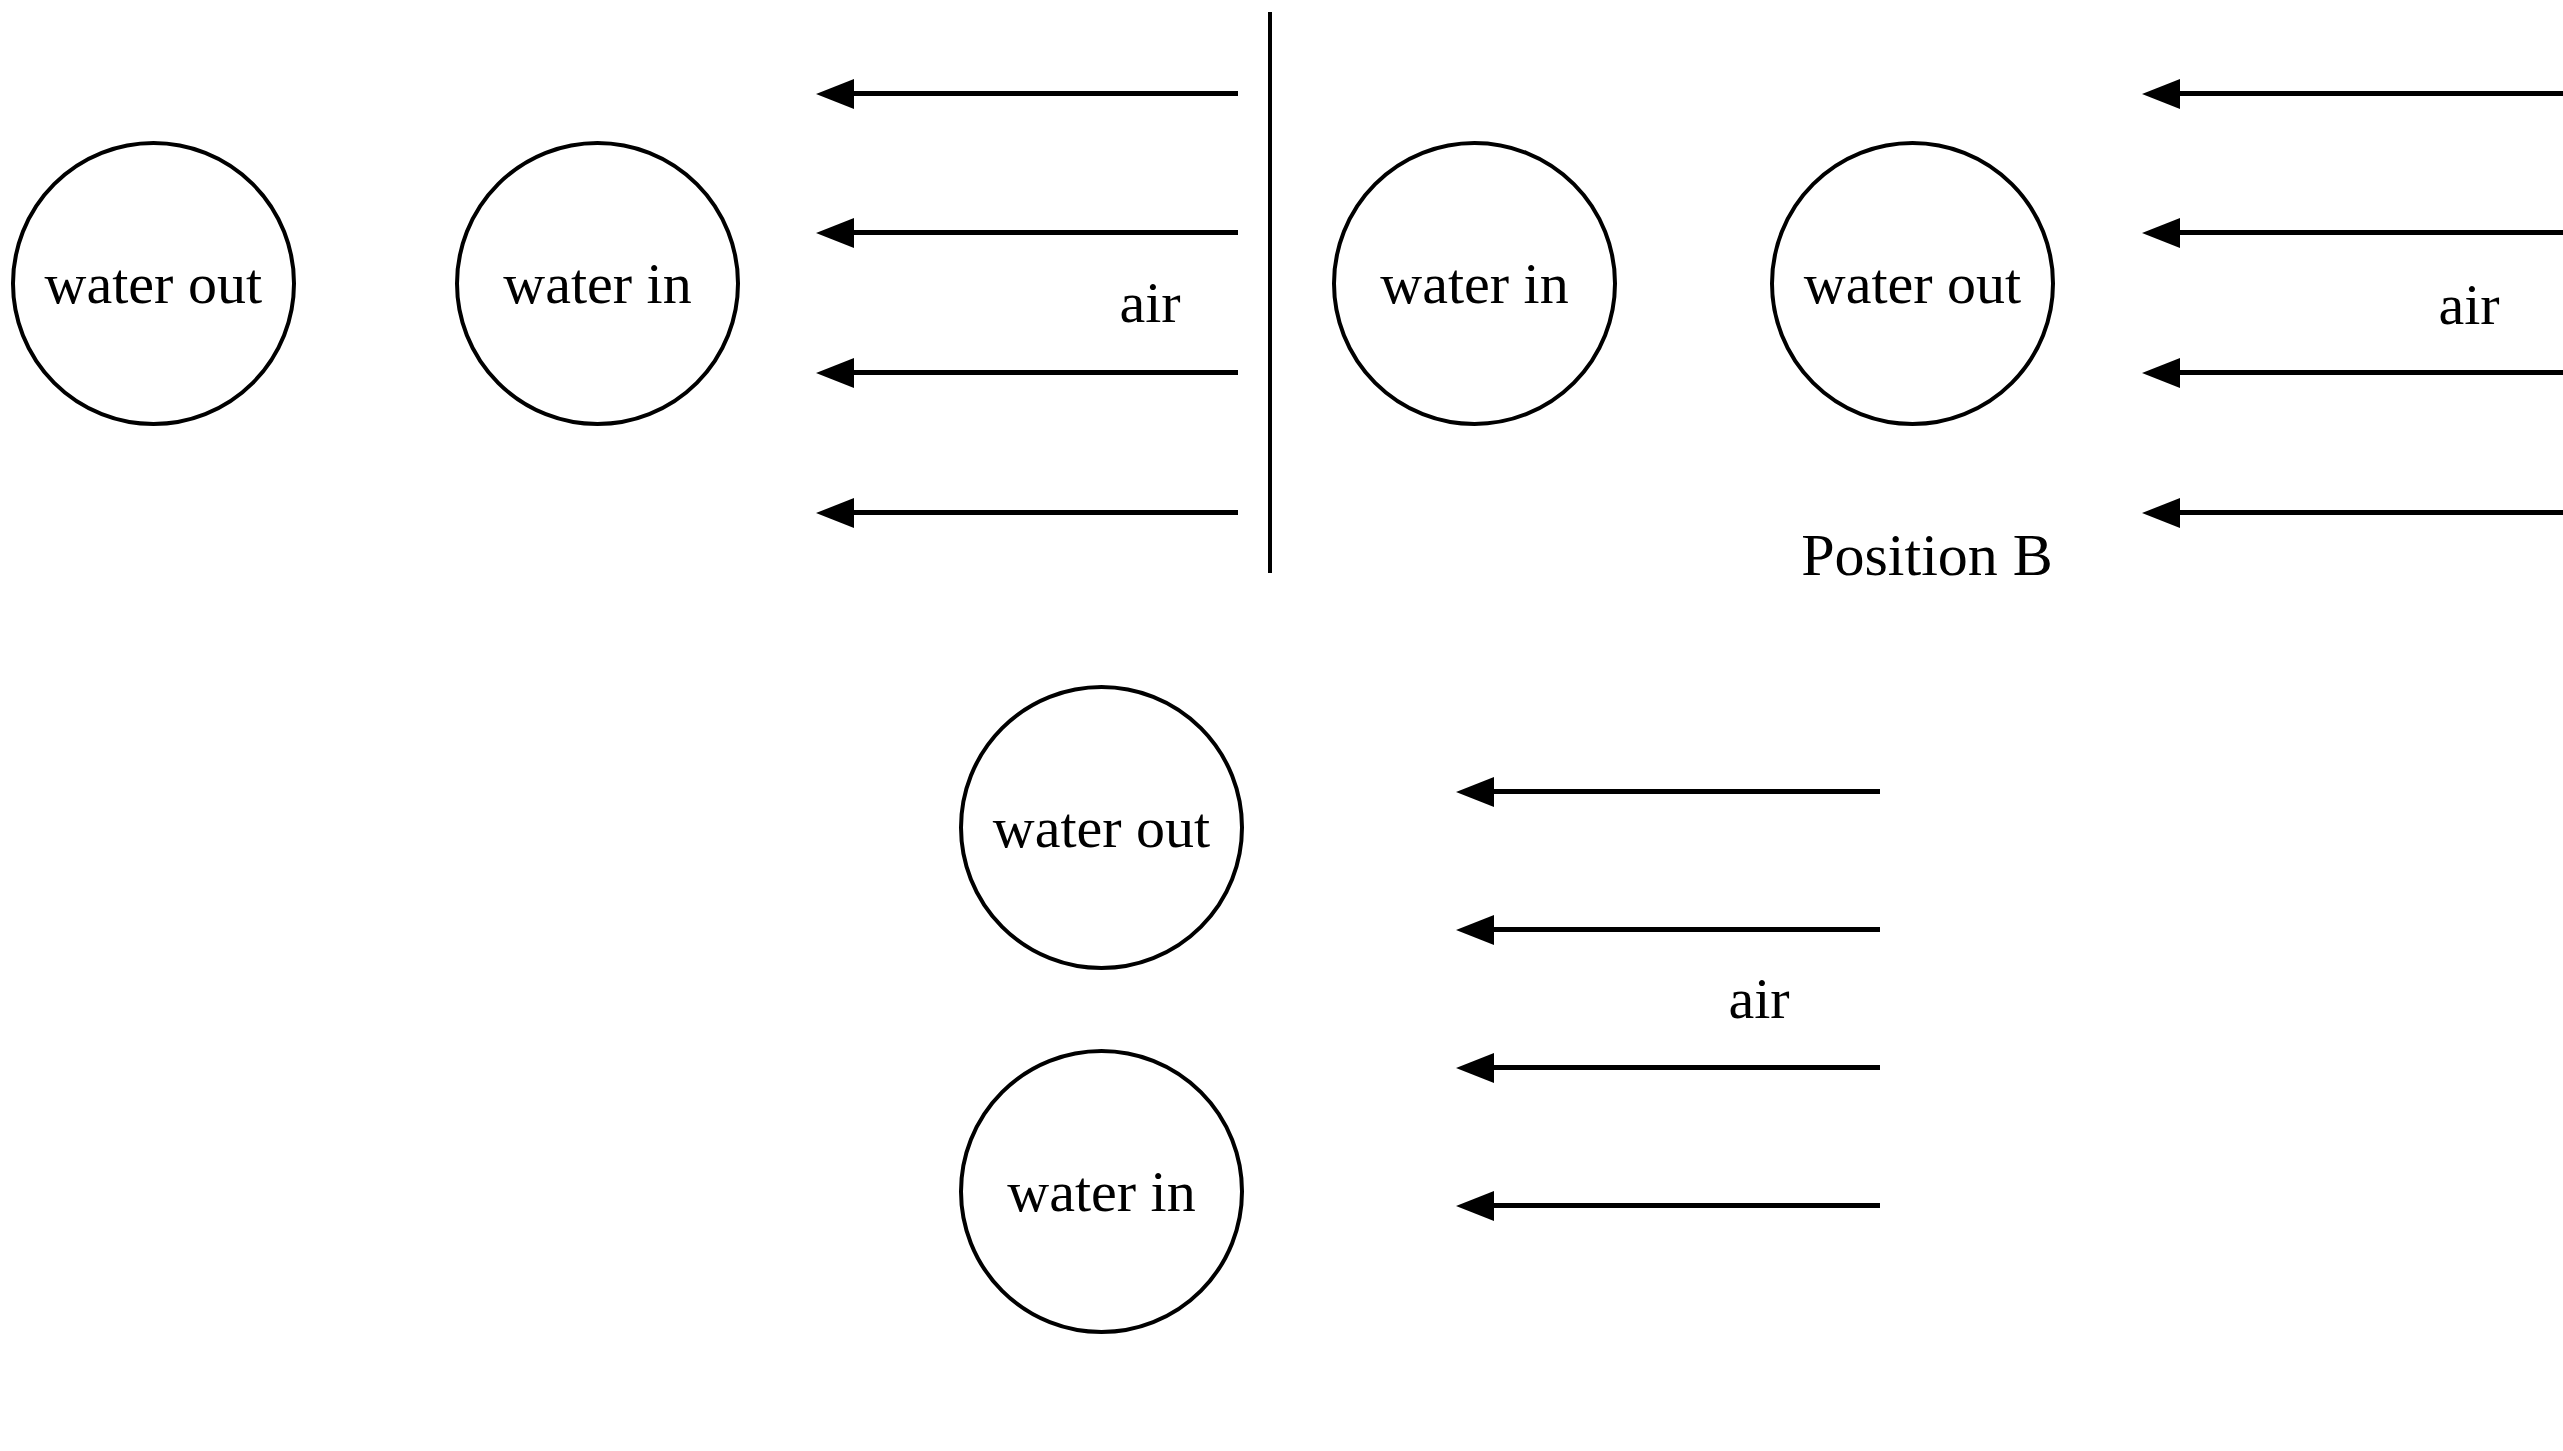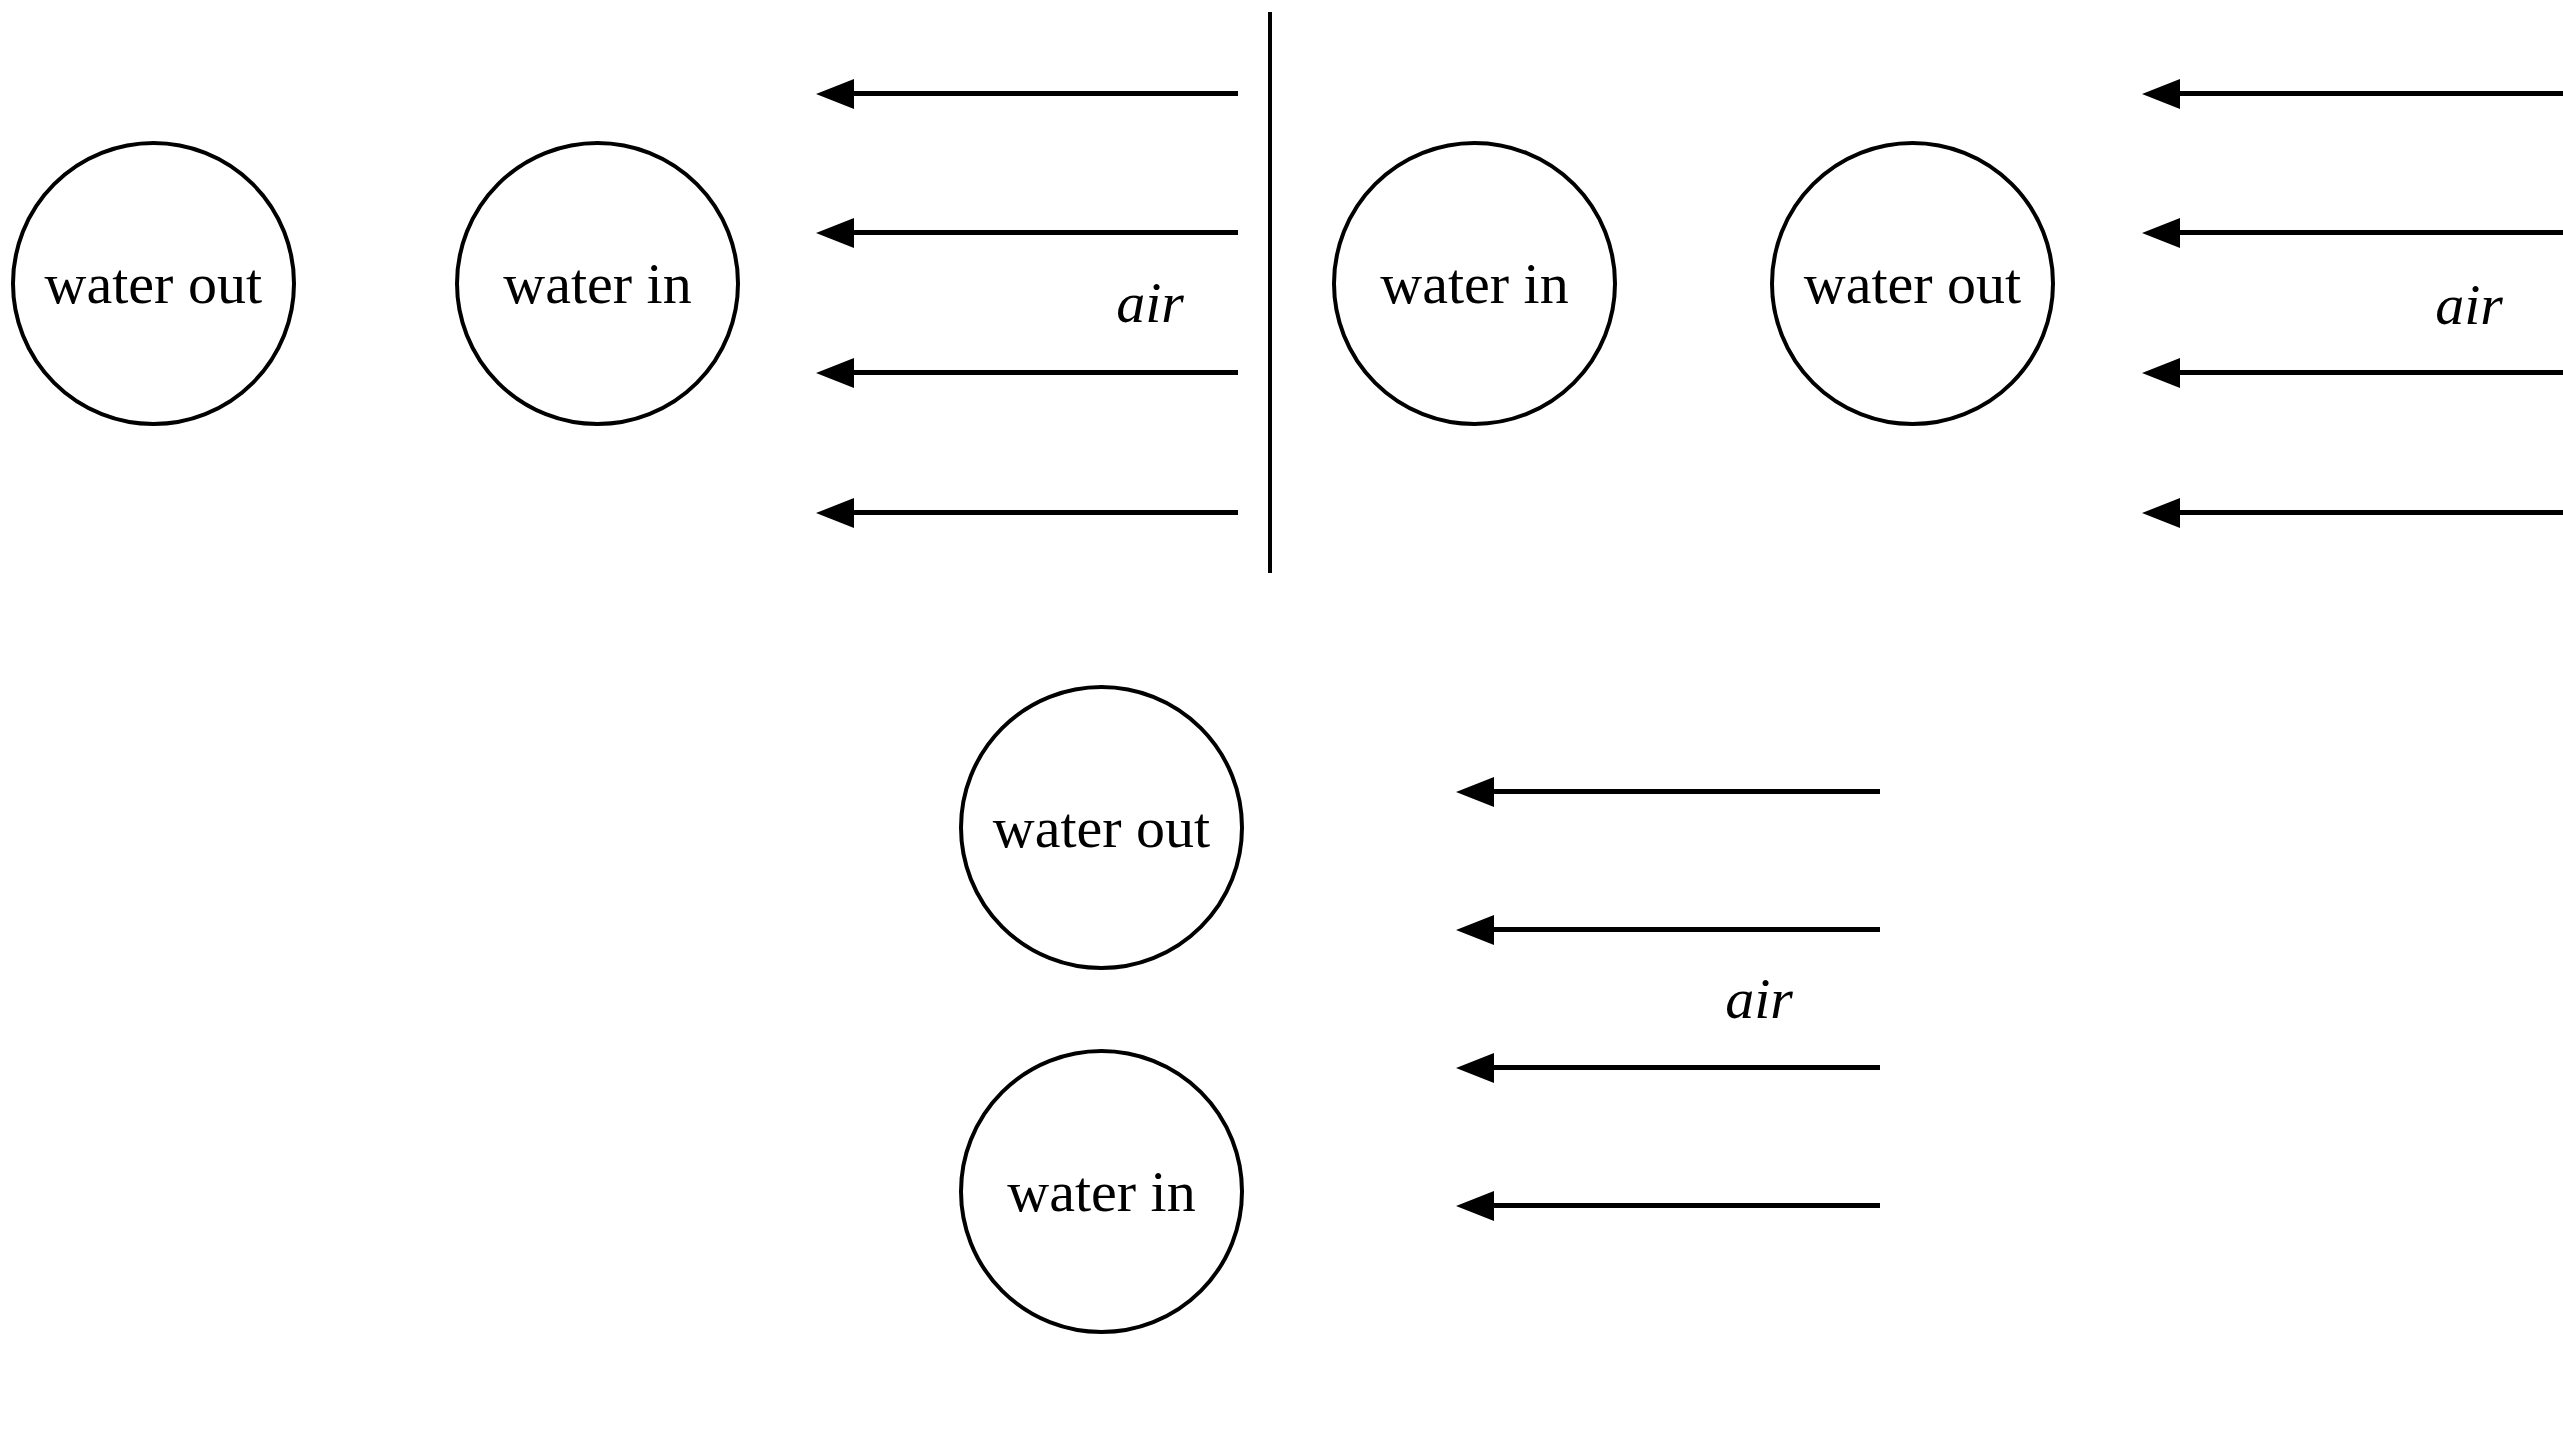--- a/index.html
+++ b/index.html
@@ -62,21 +62,20 @@
     border-top: 15px solid transparent;
     border-bottom: 15px solid transparent;
     border-right: 38px solid var(--stroke, #000000);
   }
   .text-label {
     position: absolute;
     transform: translate(-50%, -50%);
     font-size: 58px;
     line-height: 1;
     white-space: nowrap;
-    font-style: italic;
   }
   .position-title {
     font-size: 60px;
   }
 </style>
 </head>
 <body>
 
 <div class="canvas" style="--stroke: #000000; --bg: #ffffff;">
 
@@ -126,20 +125,21 @@
   <div class="arrow" style="left:2142px; top:358px; width:421px;">
     <span class="arrow-head"></span>
     <span class="arrow-shaft"></span>
   </div>
   <div class="arrow" style="left:2142px; top:498px; width:421px;">
     <span class="arrow-head"></span>
     <span class="arrow-shaft"></span>
   </div>
 
   <span class="text-label" style="left:2469px; top:305px;">air</span>
+  <span class="text-label position-title" style="left:1927px; top:555px;">Position B</span>
 
   <div class="circle" style="left:959px; top:685px;">
     <span class="circle-label">water out</span>
   </div>
   <div class="circle" style="left:959px; top:1049px;">
     <span class="circle-label">water in</span>
   </div>
 
   <div class="arrow" style="left:1456px; top:777px;  width:424px;">
     <span class="arrow-head"></span>

